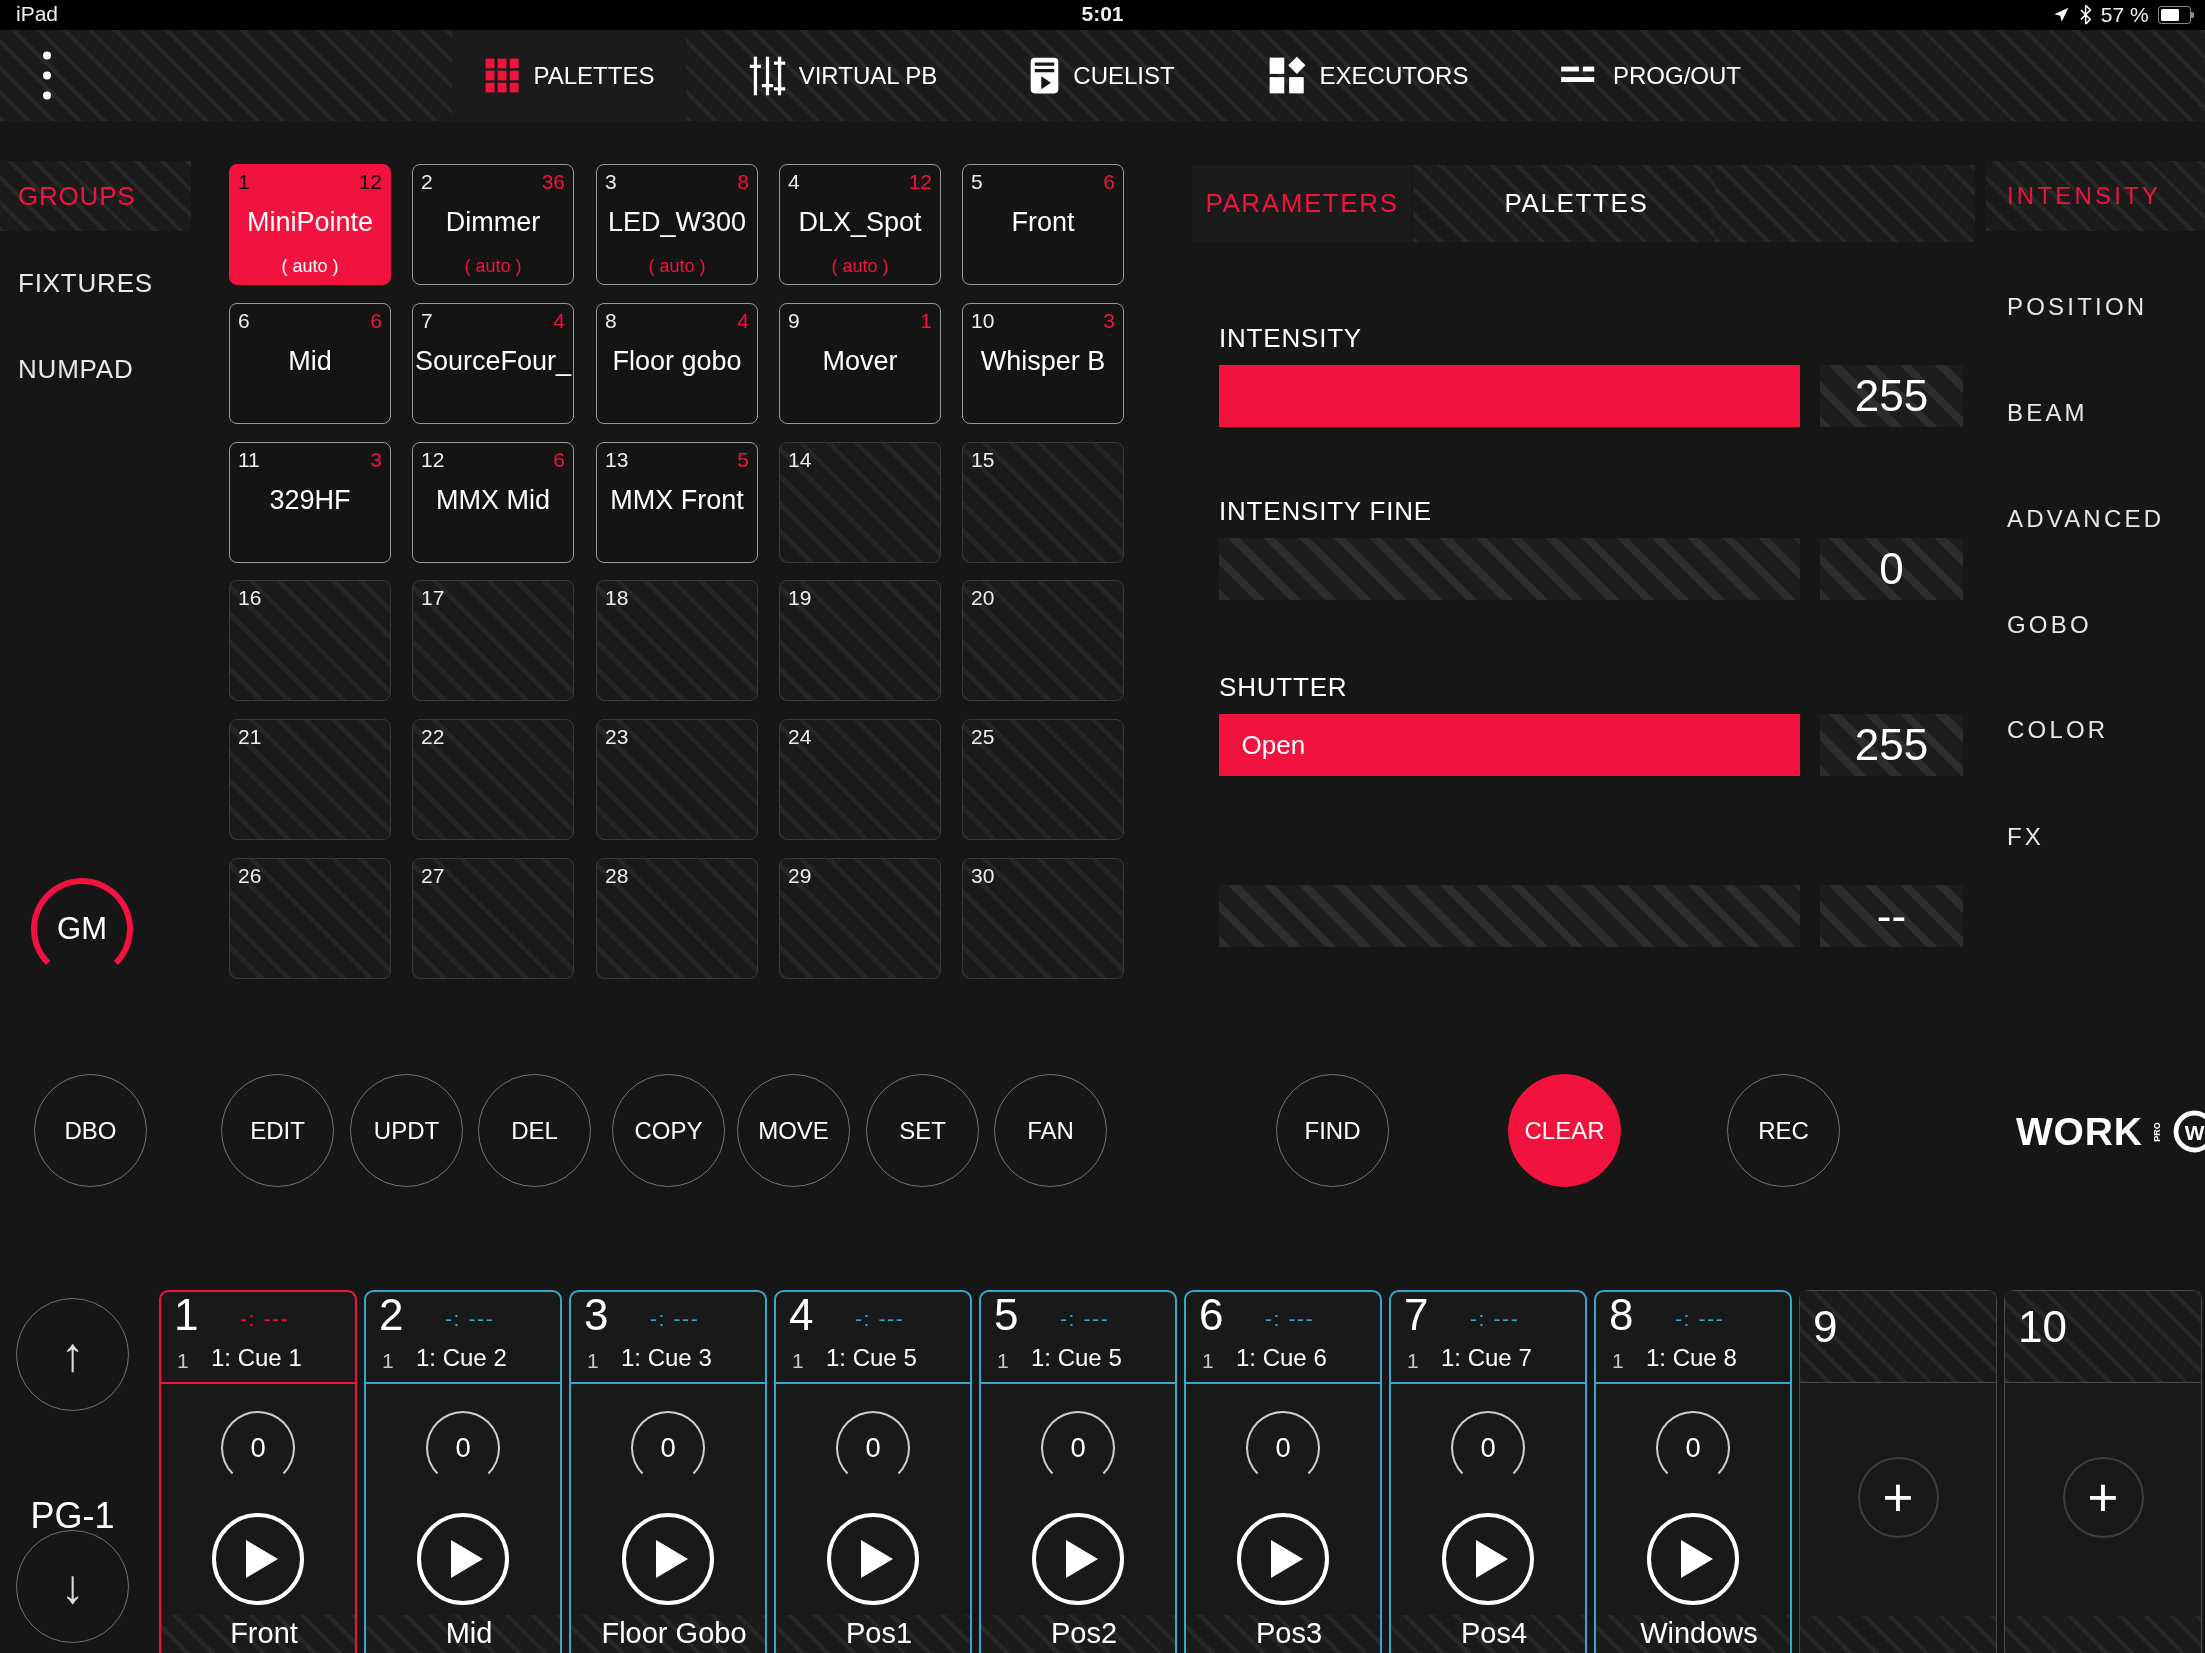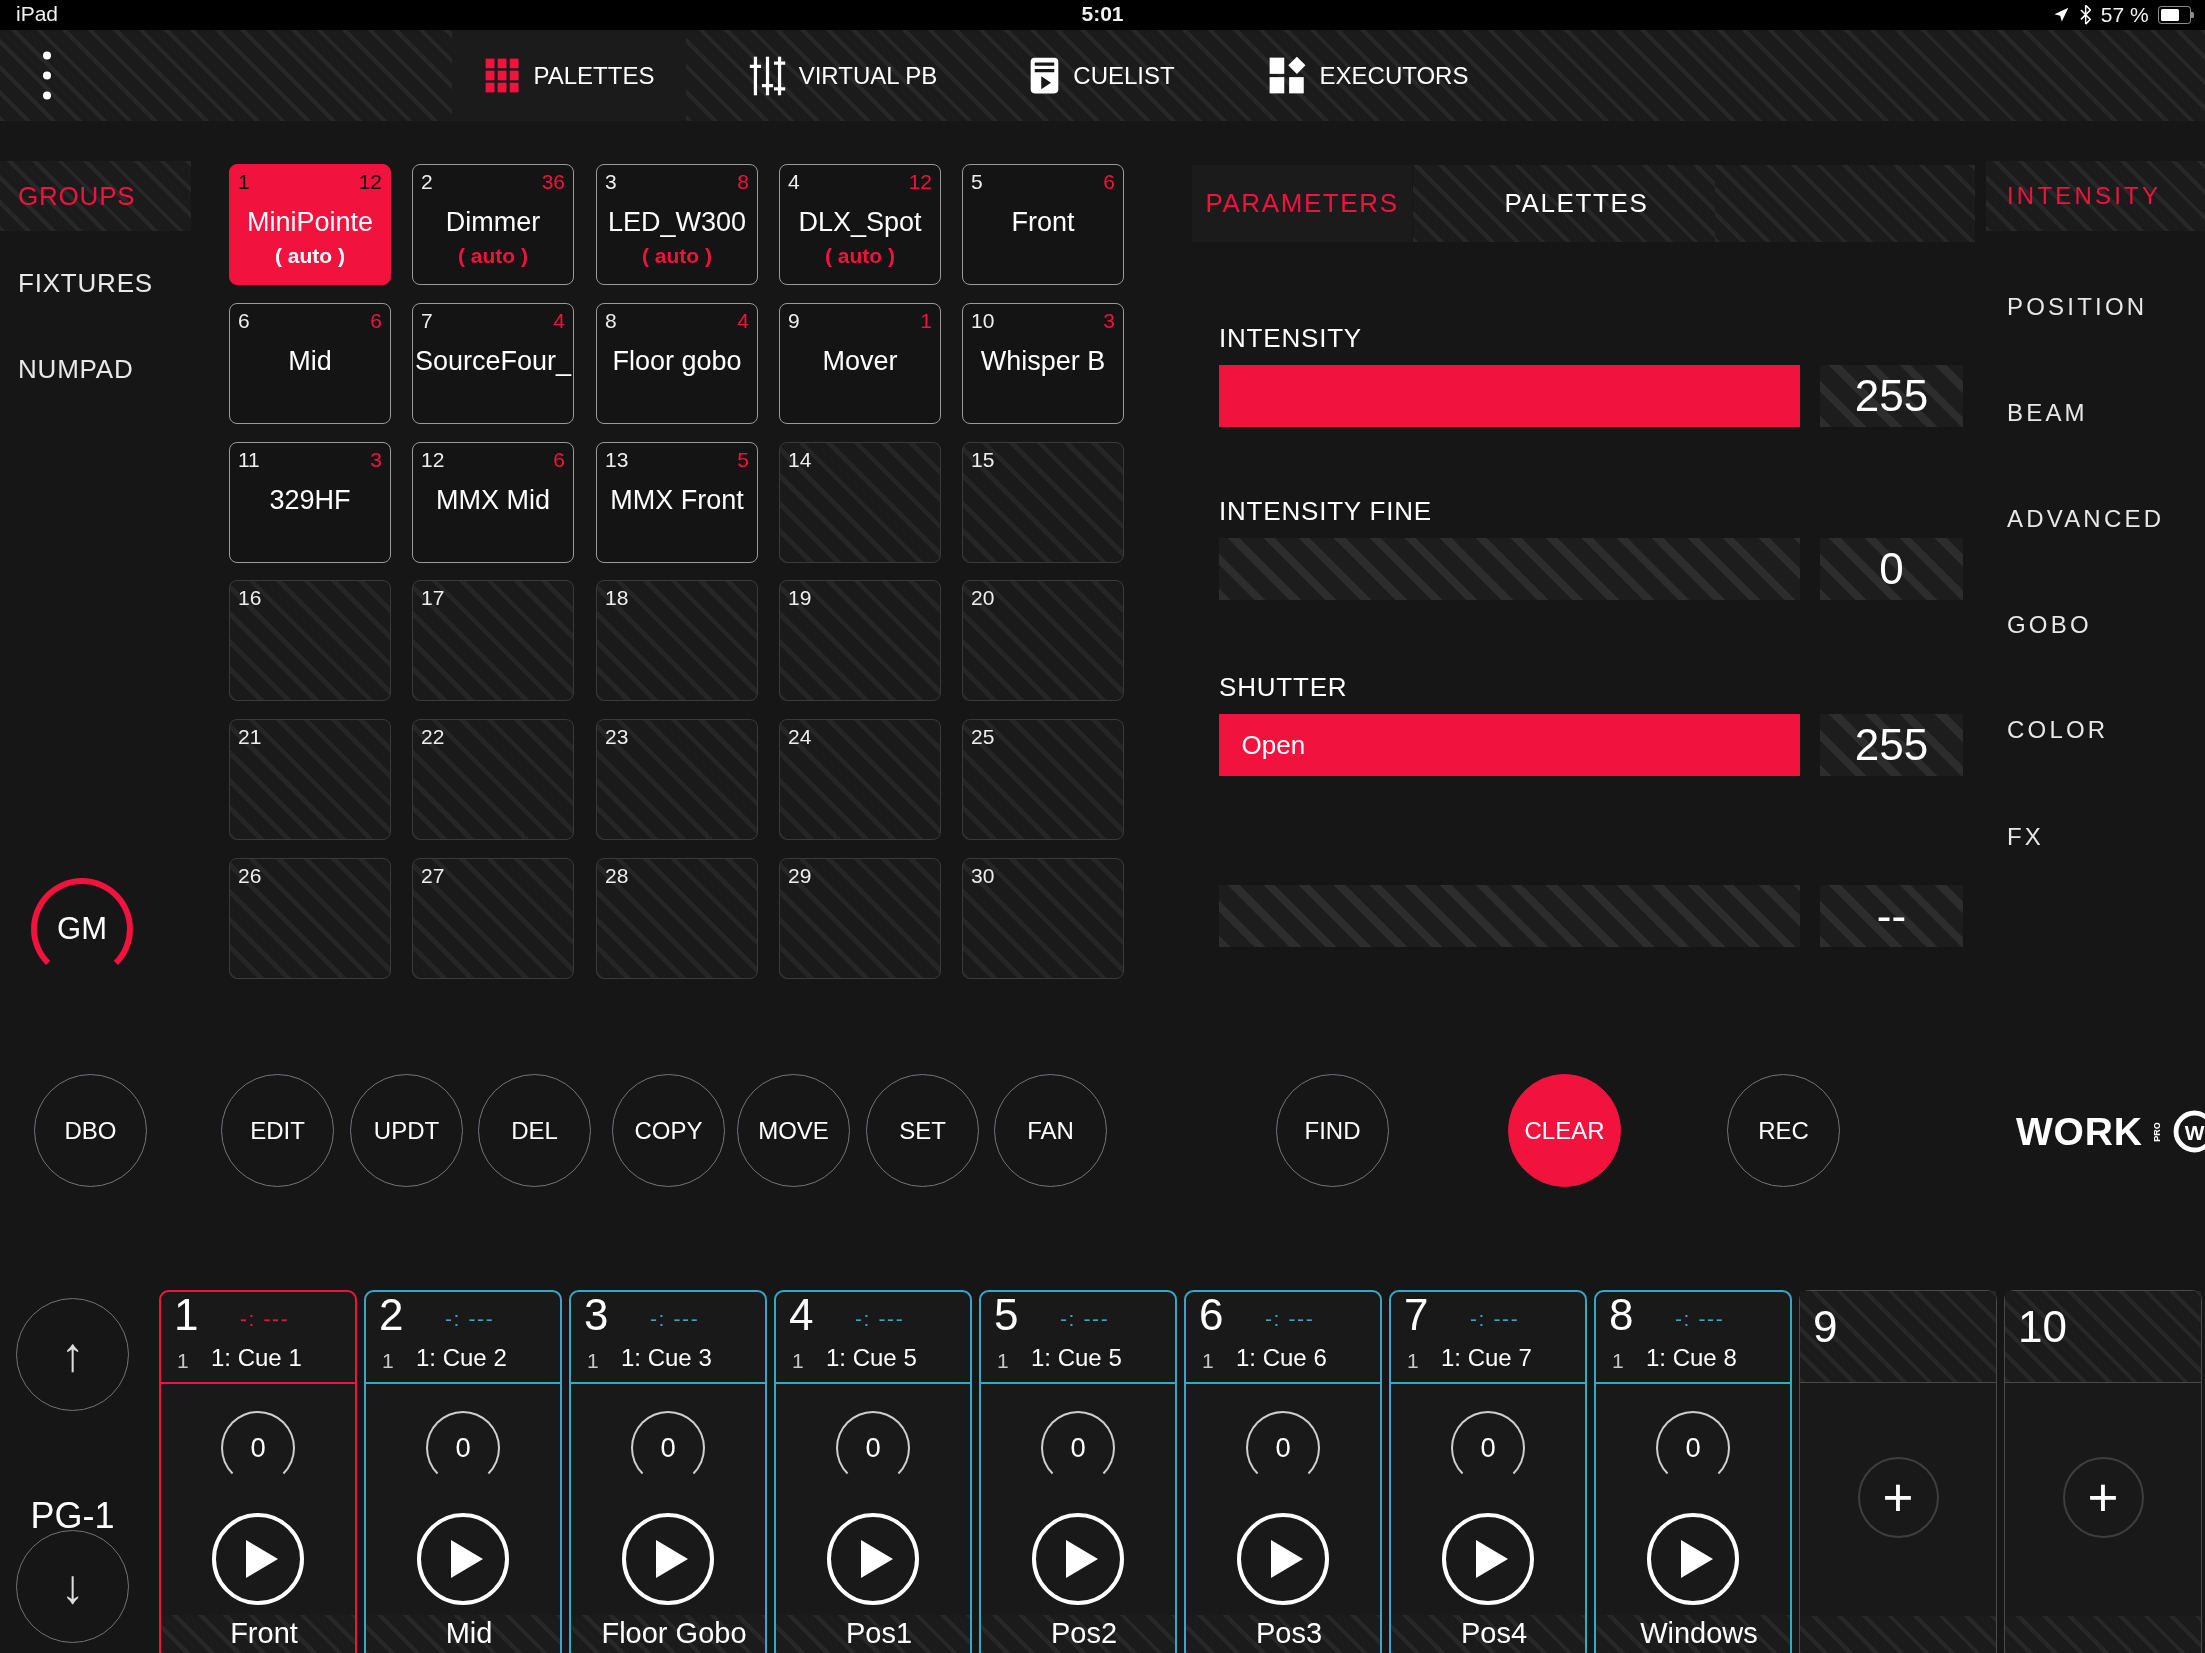--- a/index.html
+++ b/index.html
@@ -24,21 +24,21 @@
   .side-item{position:absolute;left:0;width:191px;height:70px;display:flex;align-items:center;padding-left:18px;box-sizing:border-box;font-size:26px;letter-spacing:0.8px;color:#e8e8e8;}
   .side-item.active{color:var(--red);}
   
   .cell{position:absolute;width:162px;height:121px;border:1.6px solid #9a9a9a;border-radius:8px;background:#141414;box-sizing:border-box;}
   .cell.empty{border-color:#3a3a3a;background-color:#1a1a1a;
     background-image:repeating-linear-gradient(45deg,rgba(255,255,255,0.05) 0 4.8px,transparent 4.8px 19.4px);}
   .cell.sel{background:var(--red);background-image:none;border-color:var(--red);}
   .cell .n{position:absolute;left:8px;top:4.8px;font-size:21px;color:#eee;}
   .cell .c{position:absolute;right:8px;top:4.8px;font-size:21px;color:var(--red);}
   .cell .nm{position:absolute;left:0;right:0;top:42px;text-align:center;font-size:27px;color:#fff;white-space:nowrap;overflow:hidden;}
-  .cell .au{position:absolute;left:0;right:0;bottom:16px;text-align:center;font-size:21px;color:var(--red);font-weight:bold;}
+  .cell .au{position:absolute;left:0;right:0;bottom:7px;text-align:center;font-size:18px;color:var(--red);}
   .cell.sel .n,.cell.sel .c{color:#151518;}
   .cell.sel .au{color:#fff;}
   
   #gm{left:31px;top:878px;width:90px;height:90px;border:6.5px solid var(--red);border-bottom-color:transparent;border-radius:50%;display:flex;align-items:center;justify-content:center;font-size:31px;color:#fff;}
   
   .ptab{position:absolute;top:165px;height:77px;display:flex;align-items:center;justify-content:center;font-size:26px;letter-spacing:1.6px;}
   .plabel{position:absolute;left:1219px;font-size:26px;letter-spacing:0.8px;color:#fff;}
   .pbar{position:absolute;left:1219px;width:581px;height:62px;box-sizing:border-box;}
   .pbar.full{background:var(--red);}
   .pbar .bartext{position:absolute;left:22.6px;top:0;line-height:62px;font-size:26px;color:#fff;}
@@ -145,20 +145,30 @@
       <svg width="39" height="39" viewBox="0 0 48 48">
         <g fill="#fff">
           <rect x="2" y="2" width="18" height="20"></rect>
             <rect x="2" y="26" width="18" height="20"></rect>
             <rect x="26" y="26" width="18" height="20"></rect>
           <rect x="28" y="4" width="15" height="15" transform="rotate(45 35.5 11.5)"></rect>
         </g>
       </svg>
       <span>EXECUTORS</span>
     </div>
+    <div class="navtab" style="left:1534px;width:234px;">
+      <svg width="39" height="21" viewBox="0 0 48 26">
+        <g fill="#fff">
+          <rect x="0" y="2" width="22px" height="6"></rect>
+            <rect x="27" y="2" width="14" height="6"></rect>
+          <rect x="0" y="15" width="41" height="6"></rect>
+        </g>
+      </svg>
+      <span>PROG/OUT</span>
+    </div>
   </div>
 
   <div class="side-item active hatch" style="top:161px;">
     <span>GROUPS</span>
   </div>
   <div class="side-item" style="top:248px;">
     <span>FIXTURES</span>
   </div>
   <div class="side-item" style="top:334px;">
     <span>NUMPAD</span>

